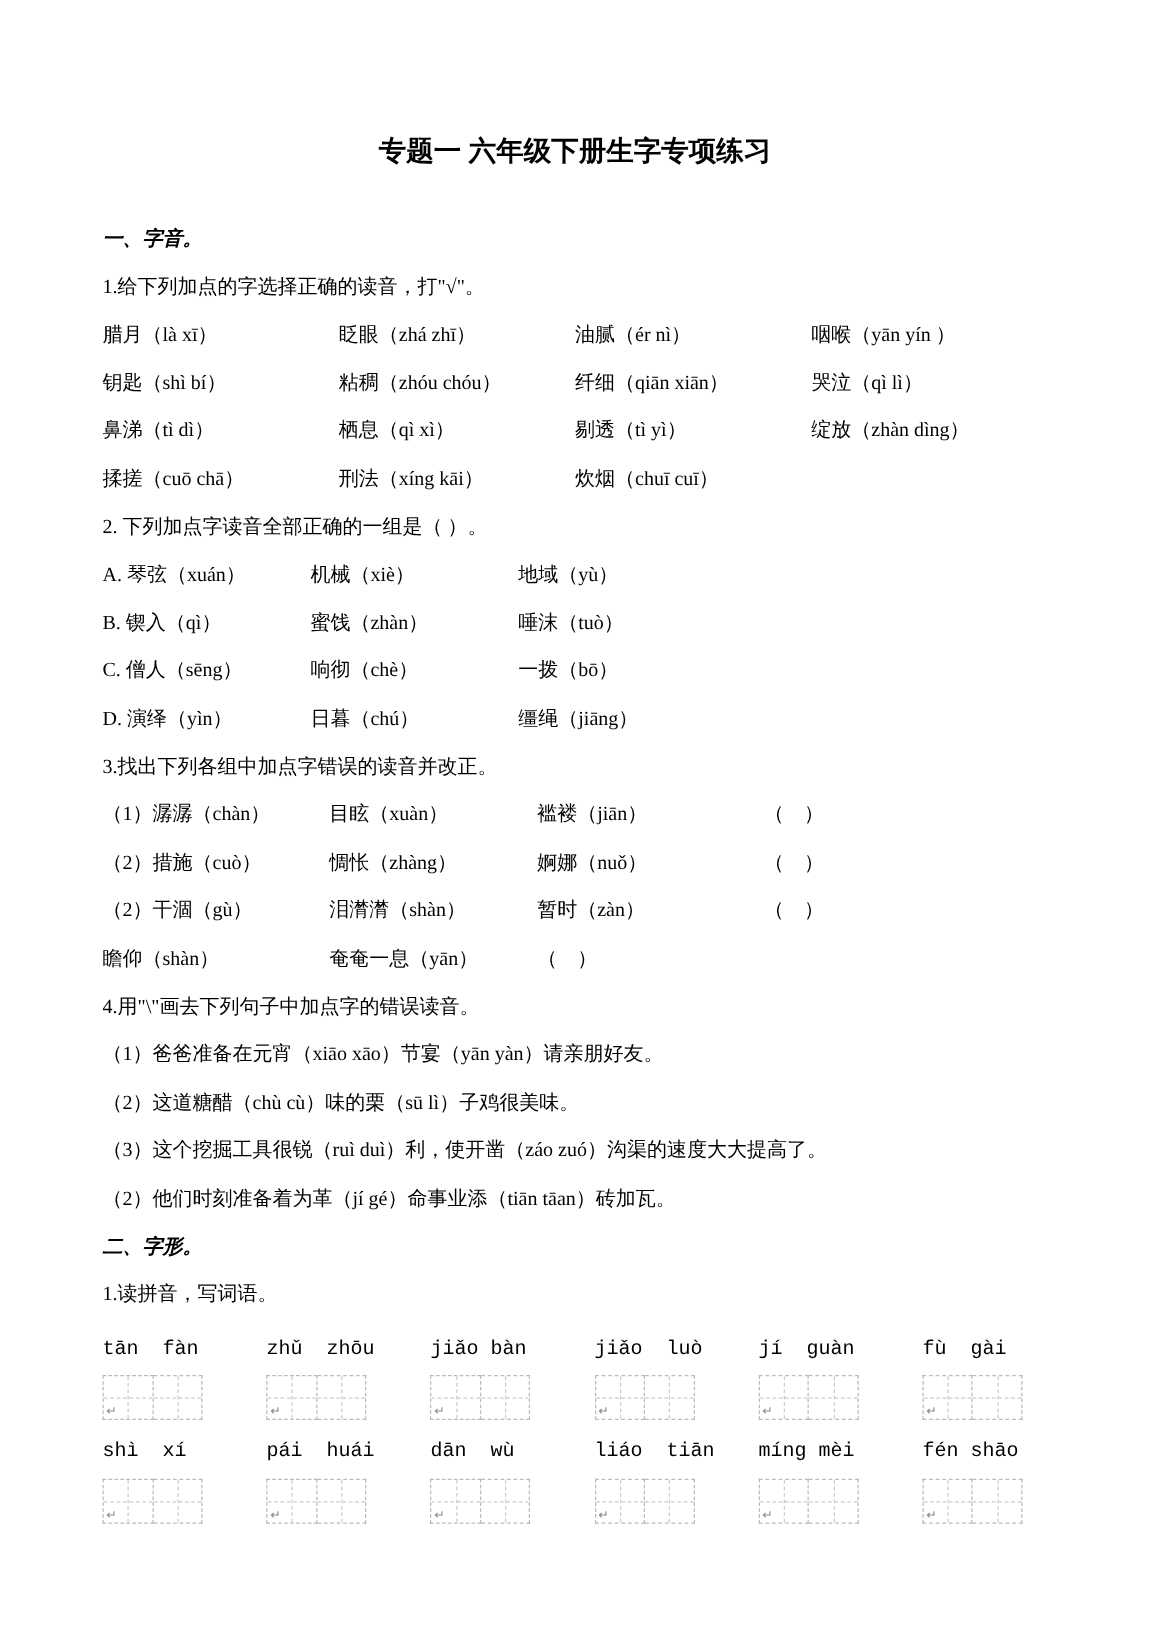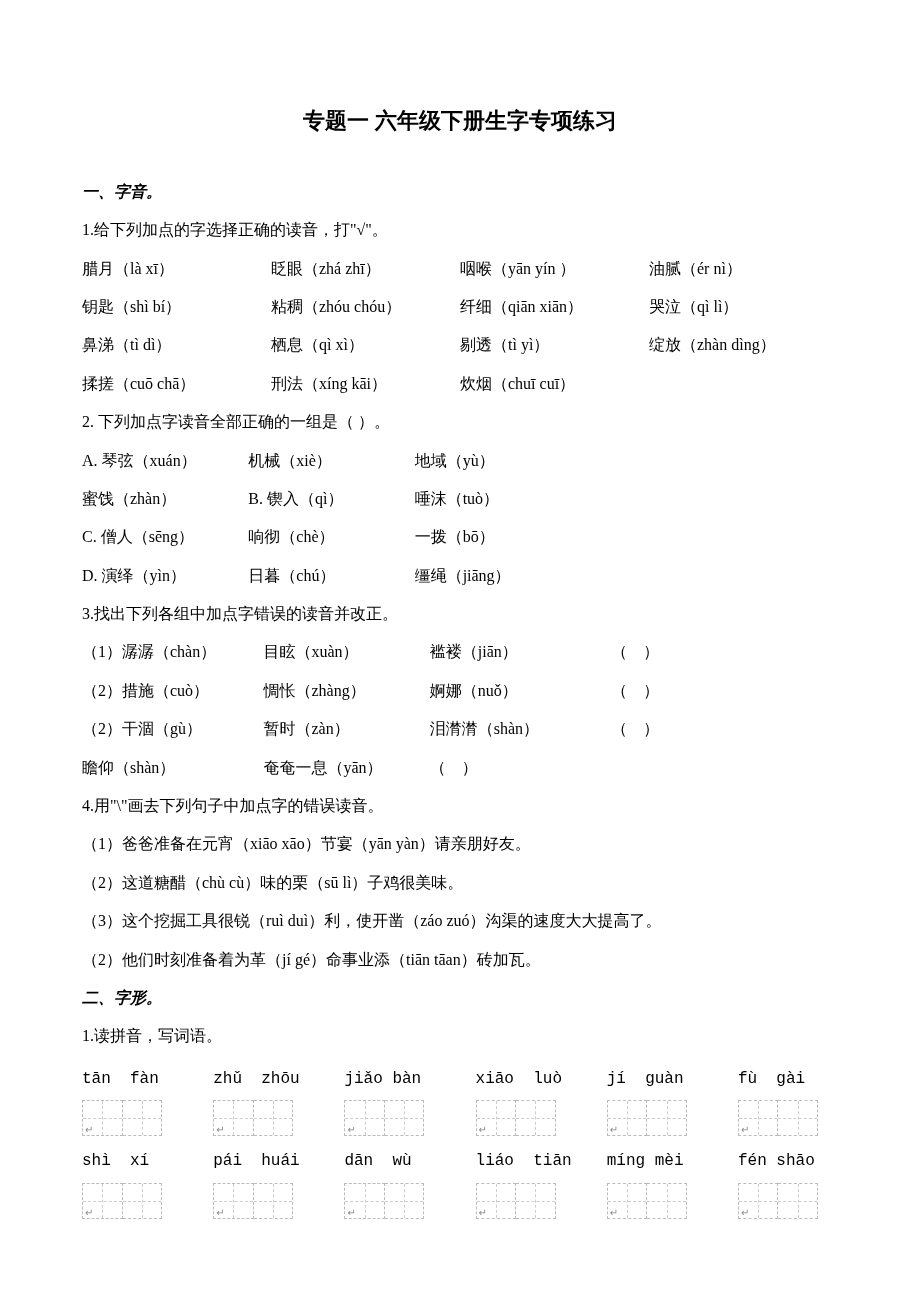--- a/index.html
+++ b/index.html
@@ -79,22 +79,22 @@
 <body>
 
 <h1 class="title">专题一 六年级下册生字专项练习</h1>
 
 <div class="section-head">一、字音。</div>
 
 <div>1.给下列加点的字选择正确的读音，打"√"。</div>
 <div class="row4">
   <span>腊月（là xī）</span>
   <span>眨眼（zhá zhī）</span>
+  <span>油腻（ér nì）</span>
   <span>咽喉（yān yín ）</span>
-  <span>油腻（ér nì）</span>
 </div>
 <div class="row4">
   <span>钥匙（shì bí）</span>
   <span>粘稠（zhóu chóu）</span>
   <span>纤细（qiān xiān）</span>
   <span>哭泣（qì lì）</span>
 </div>
 <div class="row4">
   <span>鼻涕（tì dì）</span>
   <span>栖息（qì xì）</span>
@@ -107,22 +107,22 @@
   <span>炊烟（chuī cuī）</span>
 </div>
 
 <div>2. 下列加点字读音全部正确的一组是（   ）。</div>
 <div class="row3">
   <span>A. 琴弦（xuán）</span>
   <span>机械（xiè）</span>
   <span>地域（yù）</span>
 </div>
 <div class="row3">
+  <span>B. 锲入（qì）</span>
   <span>蜜饯（zhàn）</span>
-  <span>B. 锲入（qì）</span>
   <span>唾沫（tuò）</span>
 </div>
 <div class="row3">
   <span>C. 僧人（sēng）</span>
   <span>响彻（chè）</span>
   <span>一拨（bō）</span>
 </div>
 <div class="row3">
   <span>D. 演绎（yìn）</span>
   <span>日暮（chú）</span>
@@ -137,22 +137,22 @@
   <span class="paren">（          ）</span>
 </div>
 <div class="rowQ3">
   <span>（2）措施（cuò）</span>
   <span>惆怅（zhàng）</span>
   <span>婀娜（nuǒ）</span>
   <span class="paren">（          ）</span>
 </div>
 <div class="rowQ3">
   <span>（2）干涸（gù）</span>
+  <span>泪潸潸（shàn）</span>
   <span>暂时（zàn）</span>
-  <span>泪潸潸（shàn）</span>
   <span class="paren">（          ）</span>
 </div>
 <div class="rowQ3">
   <span>瞻仰（shàn）</span>
   <span>奄奄一息（yān）</span>
   <span class="paren">（          ）</span>
 </div>
 
 <div>4.用"\"画去下列句子中加点字的错误读音。</div>
 <div>（1）爸爸准备在元宵（xiāo xāo）节宴（yān yàn）请亲朋好友。</div>
@@ -185,21 +185,21 @@
   <div class="pinyin-col">
     <div class="pinyin-label">jiǎo bàn</div>
     <div class="tian-box">
         <div class="tian-cell">
           <span class="corner">↵</span>
         </div>
         <div class="tian-cell"></div>
       </div>
   </div>
   <div class="pinyin-col">
-    <div class="pinyin-label">xiāo  luò</div>
+    <div class="pinyin-label">jiǎo  luò</div>
     <div class="tian-box">
         <div class="tian-cell">
           <span class="corner">↵</span>
         </div>
         <div class="tian-cell"></div>
       </div>
   </div>
   <div class="pinyin-col">
     <div class="pinyin-label">jí  guàn</div>
     <div class="tian-box">

